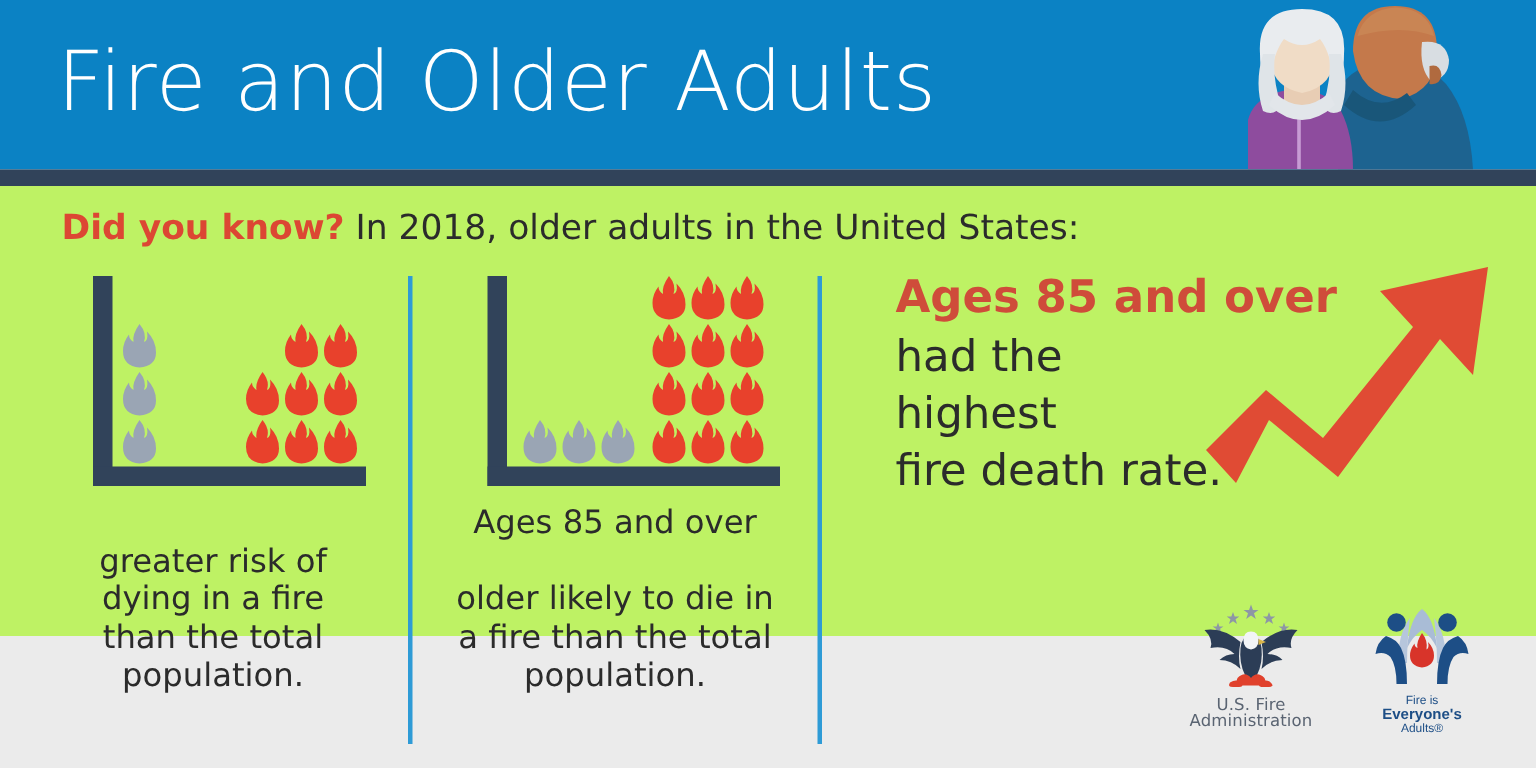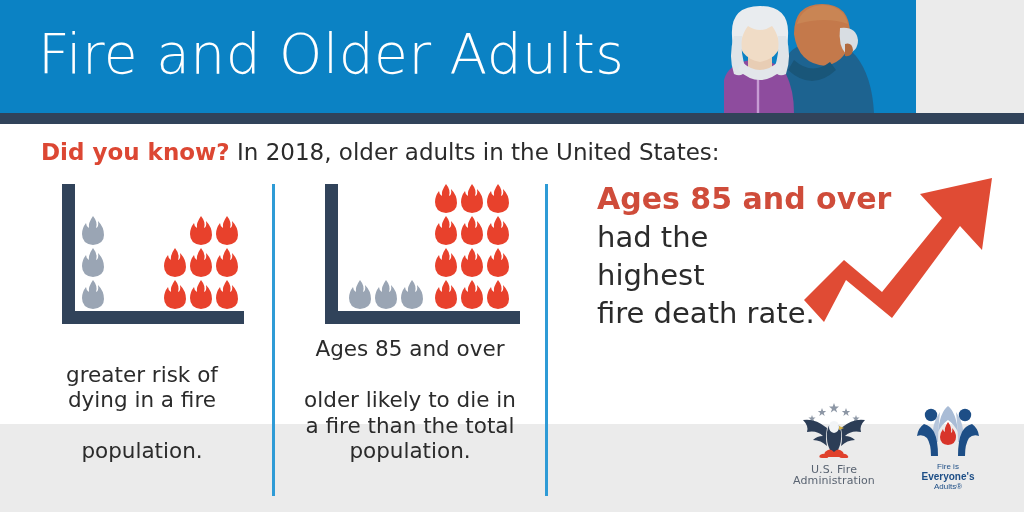--- a/index.html
+++ b/index.html
@@ -16,21 +16,21 @@
     width: 1024px;
     height: 512px;
     overflow: hidden;
     background: #ebebeb;
   }
 
   
   .header {
     position: absolute;
     left: 0; top: 0;
-    width: 916px;
+    width: 1024px;
     height: 113px;
     background: #0b82c4;
     overflow: hidden;
   }
   .header-title {
     position: absolute;
     left: 38px;
     top: 18px;
     font-family: "DejaVu Sans", sans-serif;
     font-weight: 300;
@@ -56,21 +56,21 @@
     background: #31435a;
   }
 
   
   .body-area {
     position: absolute;
     left: 0;
     top: 124px;
     width: 1024px;
     height: 300px;
-    background: #ffffff;
+    background: #bef264;
   }
 
   .kicker {
     position: absolute;
     left: 41px;
     top: 13px;
     white-space: nowrap;
     font-family: "DejaVu Sans", sans-serif;
     font-size: 23px;
     line-height: 30px;
@@ -335,21 +335,21 @@
                 <path d="M13 1 Q8 8 9 13 Q6 11 6 8 Q2 13 2 19 Q2 29 13 30 Q24 29 24 20 Q24 12 18 6 Q19 12 16 13 Q18 7 13 1 Z" fill="#e8412c"></path>
               </svg>
           </div>
         </div>
       </div>
 
       <div class="caption">
         <br>
         <span>greater risk of</span><br>
         <span>dying in a fire</span><br>
-        <br>
+        <span>than the total</span><br>
         <span>population.</span>
       </div>
     </div>
 
     <div class="panel panel-2">
       <div class="chart">
         <div class="axis-v"></div>
         <div class="axis-h"></div>
 
         <div class="flame-stack gray-stack">

